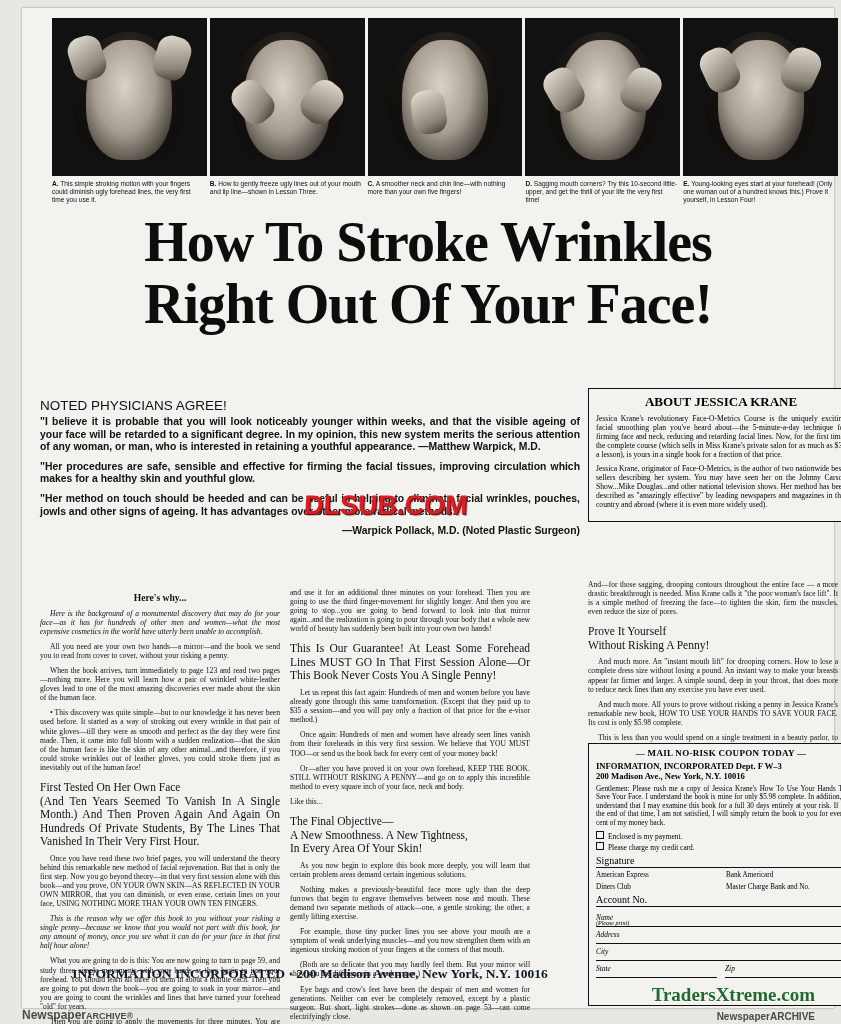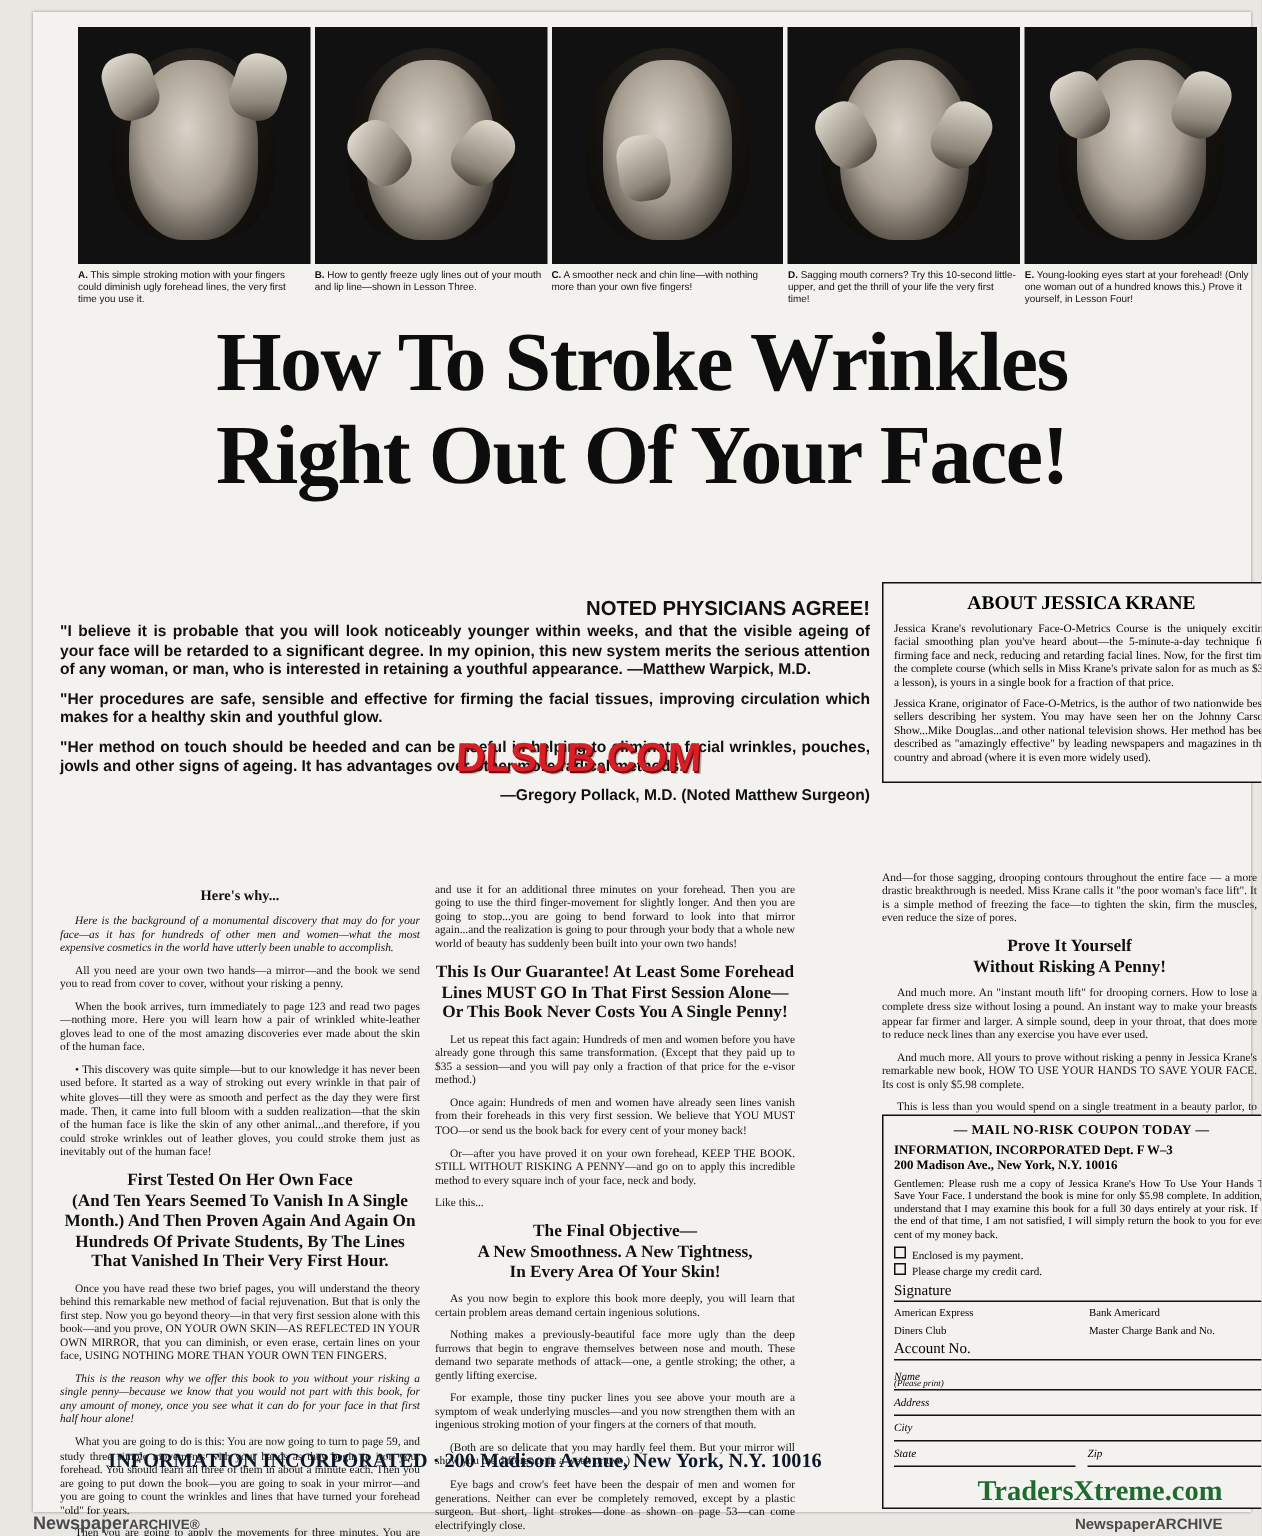--- a/index.html
+++ b/index.html
@@ -64,23 +64,23 @@
   .headline{
     position:absolute;left:0;right:0;top:206px;text-align:center;
     font-family:"Liberation Serif", serif;
     font-size:56px;line-height:56px;font-weight:bold;color:#0d0d0d;
     letter-spacing:-1px;
   }
   .headline .l2{display:block;margin-top:6px;}
 
   
   .phys-head{
-    position:absolute;left:18px;top:390px;width:540px;text-align:right;
-    font-family:"Liberation Sans", sans-serif;
-    font-size:13.5px;font-weight:bold;color:#111;
+    position:absolute;left:18px;top:390px;width:540px;text-align:left;
+    font-family:"Liberation Sans", sans-serif;
+    font-size:13.5px;font-weight:normal;color:#111;
   }
   .phys{
     position:absolute;left:18px;top:408px;width:540px;
     font-family:"Liberation Sans", sans-serif;
     font-size:10.4px;line-height:12.6px;color:#111;
     font-weight:bold;
   }
   .phys p{margin:0 0 7px 0;text-align:justify;}
   .phys .sig{text-align:right;display:block;}
 
@@ -105,22 +105,22 @@
   .col{
     position:absolute;
     font-family:"Liberation Serif", serif;
     font-size:7.6px;line-height:9.1px;color:#111;
     text-align:justify;
     margin-top:32px;
   }
   .col p{margin:0 0 6px 0;text-indent:10px;}
   .col p.noind{text-indent:0;}
   .col h4{
-    margin:9px 0 5px 0;text-align:center;text-indent:0;
-    font-size:11.5px;line-height:13.5px;font-weight:bold;
+    margin:9px 0 5px 0;text-indent:0;
+    font-size:11.5px;line-height:13.5px;font-weight:normal;
   }
   .col h5{
     margin:4px 0 5px 0;text-align:center;text-indent:0;
     font-size:9.6px;line-height:11.5px;font-weight:bold;
   }
   .colA{left:18px;top:548px;width:240px;}
   .colB{left:268px;top:548px;width:240px;}
   .colC{left:566px;top:540px;width:250px;}
   .ital{font-style:italic;}
 
@@ -267,21 +267,21 @@
   <div class="headline">
     <span>How To Stroke Wrinkles</span>
     <span class="l2">Right Out Of Your Face!</span>
   </div>
 
   <div class="phys-head">NOTED PHYSICIANS AGREE!</div>
   <div class="phys">
     <p>"I believe it is probable that you will look noticeably younger within weeks, and that the visible ageing of your face will be retarded to a significant degree. In my opinion, this new system merits the serious attention of any woman, or man, who is interested in retaining a youthful appearance. —Matthew Warpick, M.D.</p>
     <p>"Her procedures are safe, sensible and effective for firming the facial tissues, improving circulation which makes for a healthy skin and youthful glow.</p>
     <p>"Her method on touch should be heeded and can be useful in helping to eliminate facial wrinkles, pouches, jowls and other signs of ageing. It has advantages over other more radical methods."</p>
-    <span class="sig">—Gregory Pollack, M.D. (Noted Matthew Surgeon)</span>
+    <span class="sig">—Warpick Pollack, M.D. (Noted Plastic Surgeon)</span>
   </div>
 
   <div class="aboutbox">
     <h3>ABOUT JESSICA KRANE</h3>
     <p>Jessica Krane's revolutionary Face-O-Metrics Course is the uniquely exciting facial smoothing plan you've heard about—the 5-minute-a-day technique for firming face and neck, reducing and retarding facial lines. Now, for the first time, the complete course (which sells in Miss Krane's private salon for as much as $35 a lesson), is yours in a single book for a fraction of that price.</p>
     <p>Jessica Krane, originator of Face-O-Metrics, is the author of two nationwide best-sellers describing her system. You may have seen her on the Johnny Carson Show...Mike Douglas...and other national television shows. Her method has been described as "amazingly effective" by leading newspapers and magazines in this country and abroad (where it is even more widely used).</p>
   </div>
 
   <div class="wm">DLSUB.COM</div>
 

